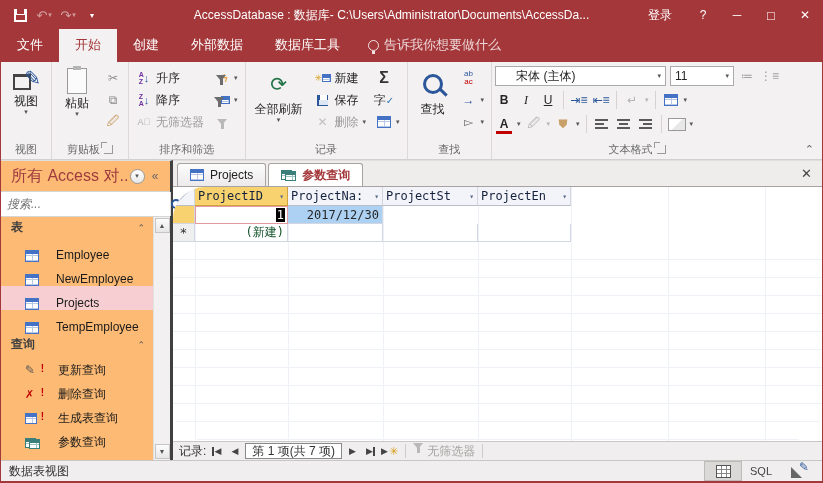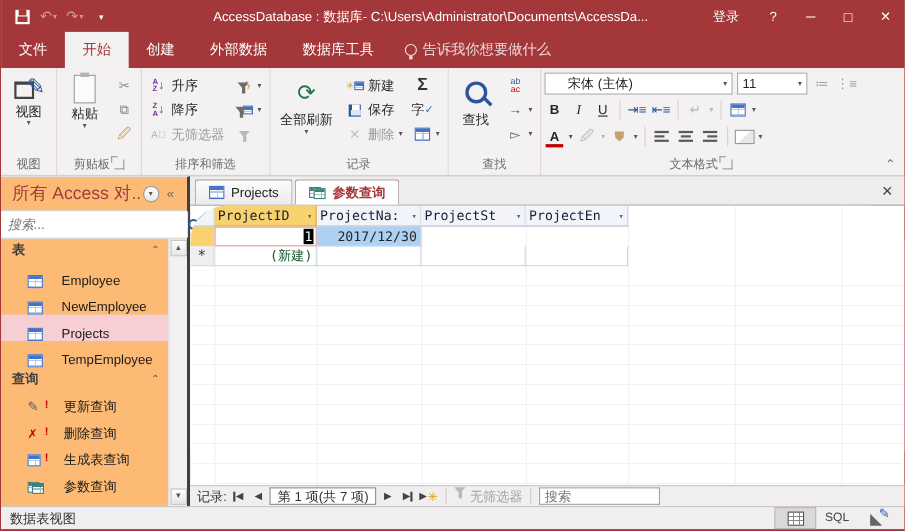--- a/index.html
+++ b/index.html
@@ -621,23 +621,20 @@
         <span class="rn-pos">第 1 项(共 7 项)</span>
         <span class="rn-btn">▶</span>
         <span class="rn-btn">▶<span class="rn-bar"></span></span>
         <span class="rn-btn">▶<span class="rn-star">✳</span></span>
         <span class="rn-sep"></span>
         <span class="rn-nofilter">
           <span class="funnel small light"></span>
           <span>无筛选器</span>
         </span>
         <span class="rn-sep"></span>
-        <span class="rn-search">
-          <input placeholder="搜索" style="">
-        </span>
       </div>
     </div>
   </div>
 
   <div class="statusbar">
     <span>数据表视图</span>
     <span class="sb-views">
       <span class="sb-vbtn active">
           <span class="sb-grid"></span>
         </span>

